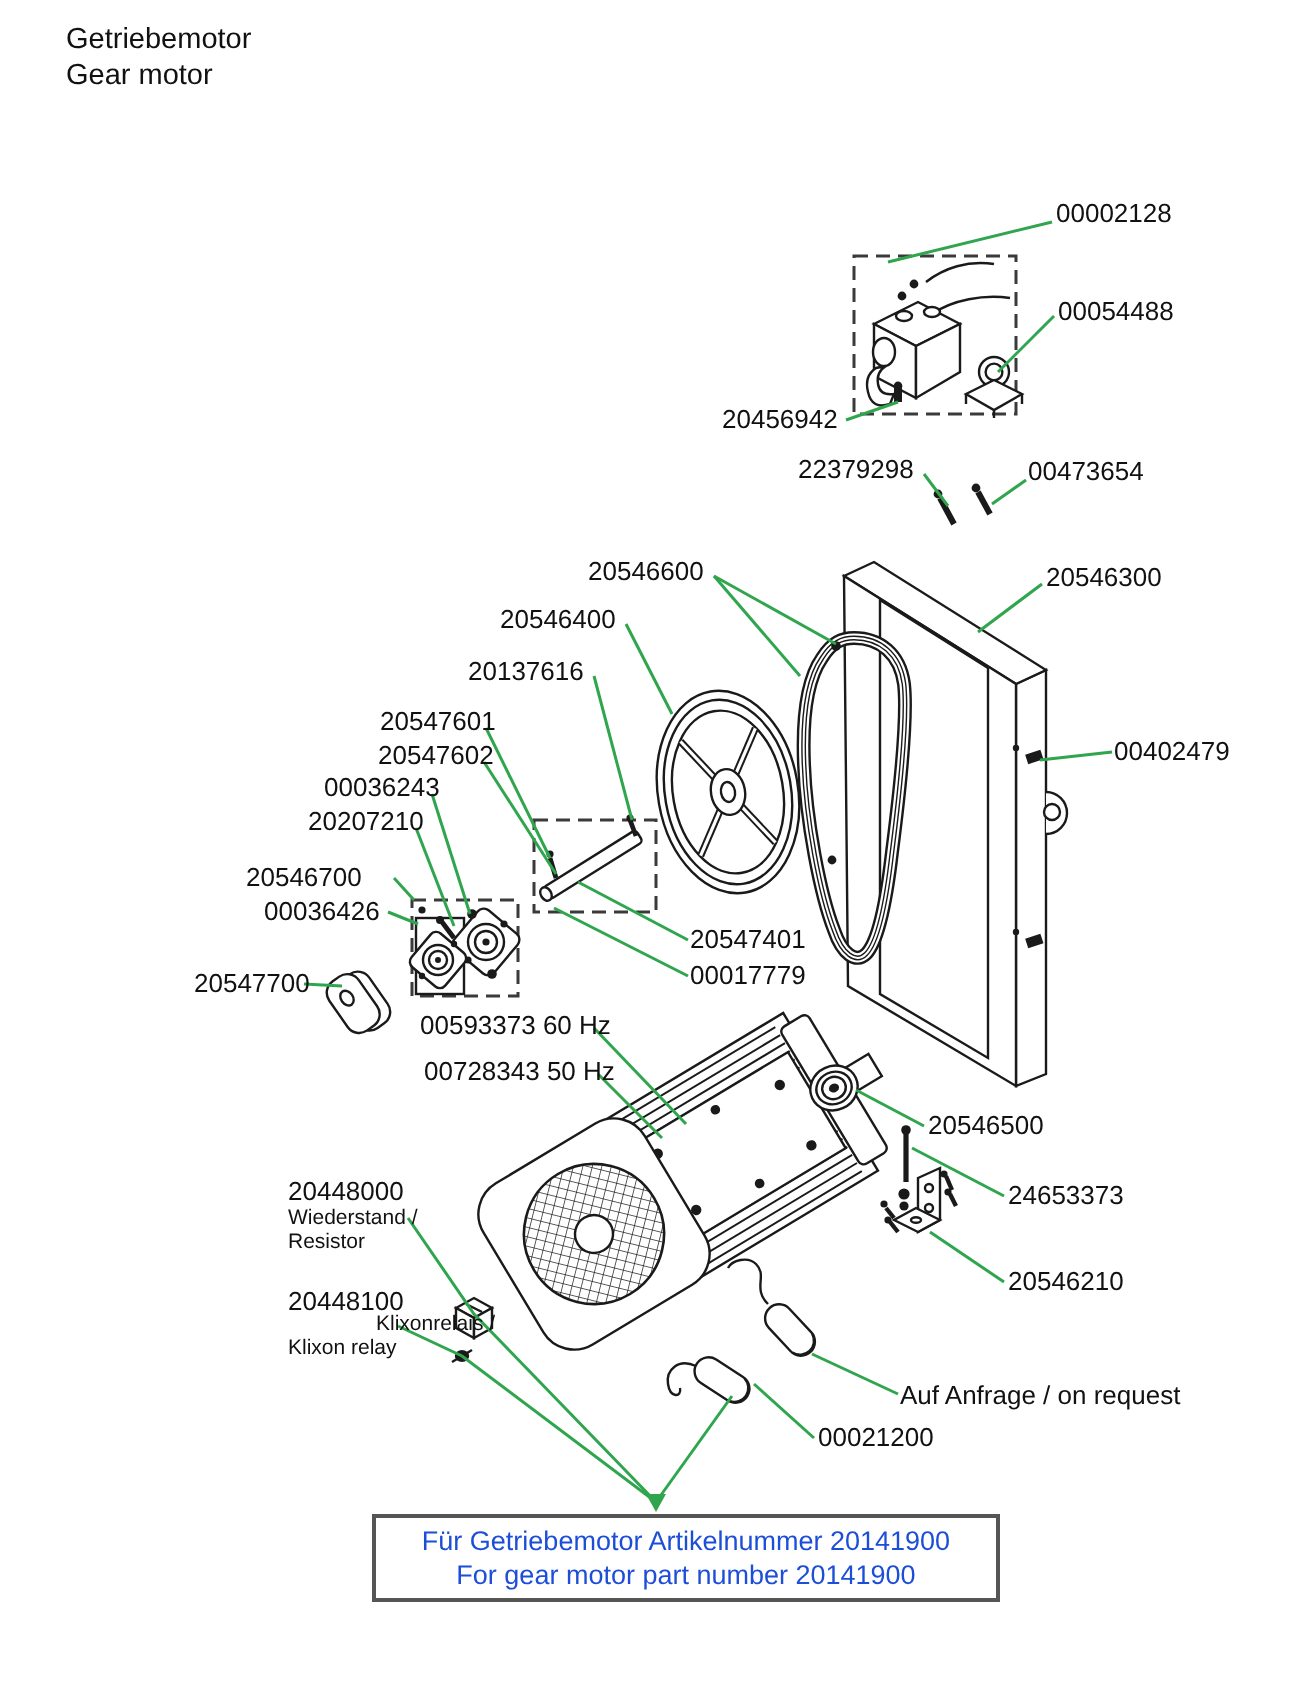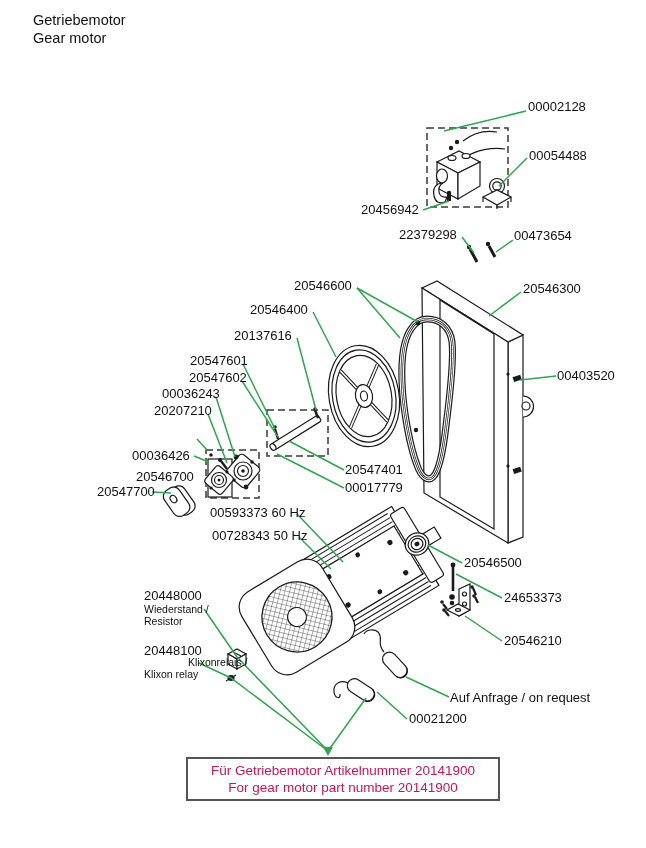--- a/index.html
+++ b/index.html
@@ -5,21 +5,21 @@
   html,body{margin:0;padding:0;background:#fff;}
   .stage{position:relative;width:646px;height:848px;background:#fff;overflow:hidden;
          font-family:"Liberation Sans",sans-serif;color:#111;text-decoration:underline;}
   .stage svg{position:absolute;left:0;top:0;}
   .title{position:absolute;left:33px;top:11px;font-size:14.5px;line-height:18px;color:#111;}
   .part-label{position:absolute;font-size:13px;line-height:13px;white-space:nowrap;color:#111;}
   .part-label.sm{font-size:10.5px;line-height:11px;}
   .footer-box{position:absolute;left:186px;top:757px;width:314px;height:44px;
               border:2px solid #555;box-sizing:border-box;display:flex;flex-direction:column;
               align-items:center;justify-content:center;text-align:center;
-              font-size:13.5px;line-height:17px;color:#be185d;background:#fff;}
+              font-size:13.5px;line-height:17px;color:#1d4ed8;background:#fff;}
   .ink{stroke:#1a1a1a;}
   .w{fill:#fff;stroke:#1a1a1a;stroke-width:1.2;}
   .nf{fill:none;stroke:#1a1a1a;stroke-width:1.2;}
   .fl{fill:#1a1a1a;stroke:none;}
   .dash{fill:none;stroke:#3a3a3a;stroke-width:1.5;stroke-dasharray:7 4;}
   .leader{stroke:var(--green,#2fa54d);stroke-width:1.5;fill:none;}
 </style>
 </head>
 <body>
 
@@ -283,28 +283,28 @@
       <div class="part-label" style="left: 399px; top: 228px;">22379298</div>
       <div class="part-label" style="left: 514px; top: 229px;">00473654</div>
       <div class="part-label" style="left: 294px; top: 279px;">20546600</div>
       <div class="part-label" style="left: 523px; top: 282px;">20546300</div>
       <div class="part-label" style="left: 250px; top: 303px;">20546400</div>
       <div class="part-label" style="left: 234px; top: 329px;">20137616</div>
       <div class="part-label" style="left: 190px; top: 354px;">20547601</div>
       <div class="part-label" style="left: 189px; top: 371px;">20547602</div>
       <div class="part-label" style="left: 162px; top: 387px;">00036243</div>
       <div class="part-label" style="left: 154px; top: 404px; text-align: right;">20207210</div>
-      <div class="part-label" style="left: 136px; top: 432px; margin-top: 38px;">20546700</div>
+      <div class="part-label" style="left: 123px; top: 432px;">20546700</div>
       <div class="part-label" style="left: 132px; top: 449px;">00036426</div>
       <div class="part-label" style="left: 97px; top: 485px;">20547700</div>
       <div class="part-label" style="left: 210px; top: 506px;">00593373 60 Hz</div>
       <div class="part-label" style="left: 212px; top: 529px;">00728343 50 Hz</div>
       <div class="part-label" style="left: 345px; top: 463px;">20547401</div>
       <div class="part-label" style="left: 345px; top: 481px;">00017779</div>
-      <div class="part-label" style="left: 557px; top: 369px;">00403520</div>
+      <div class="part-label" style="left: 557px; top: 369px;">00402479</div>
       <div class="part-label" style="left: 464px; top: 556px;">20546500</div>
       <div class="part-label" style="left: 504px; top: 591px;">24653373</div>
       <div class="part-label" style="left: 504px; top: 634px;">20546210</div>
       <div class="part-label" style="left: 144px; top: 589px;">20448000</div>
       <div class="part-label sm" style="left: 144px; top: 604px;">Wiederstand /</div>
       <div class="part-label sm" style="left: 144px; top: 616px;">Resistor</div>
       <div class="part-label" style="left: 144px; top: 644px;">20448100</div>
       <div class="part-label sm" style="left: 144px; top: 657px; padding-left: 44px;">Klixonrelais /</div>
       <div class="part-label sm" style="left: 144px; top: 669px;">Klixon relay</div>
       <div class="part-label" style="left: 450px; top: 691px;">Auf Anfrage / on request</div>

